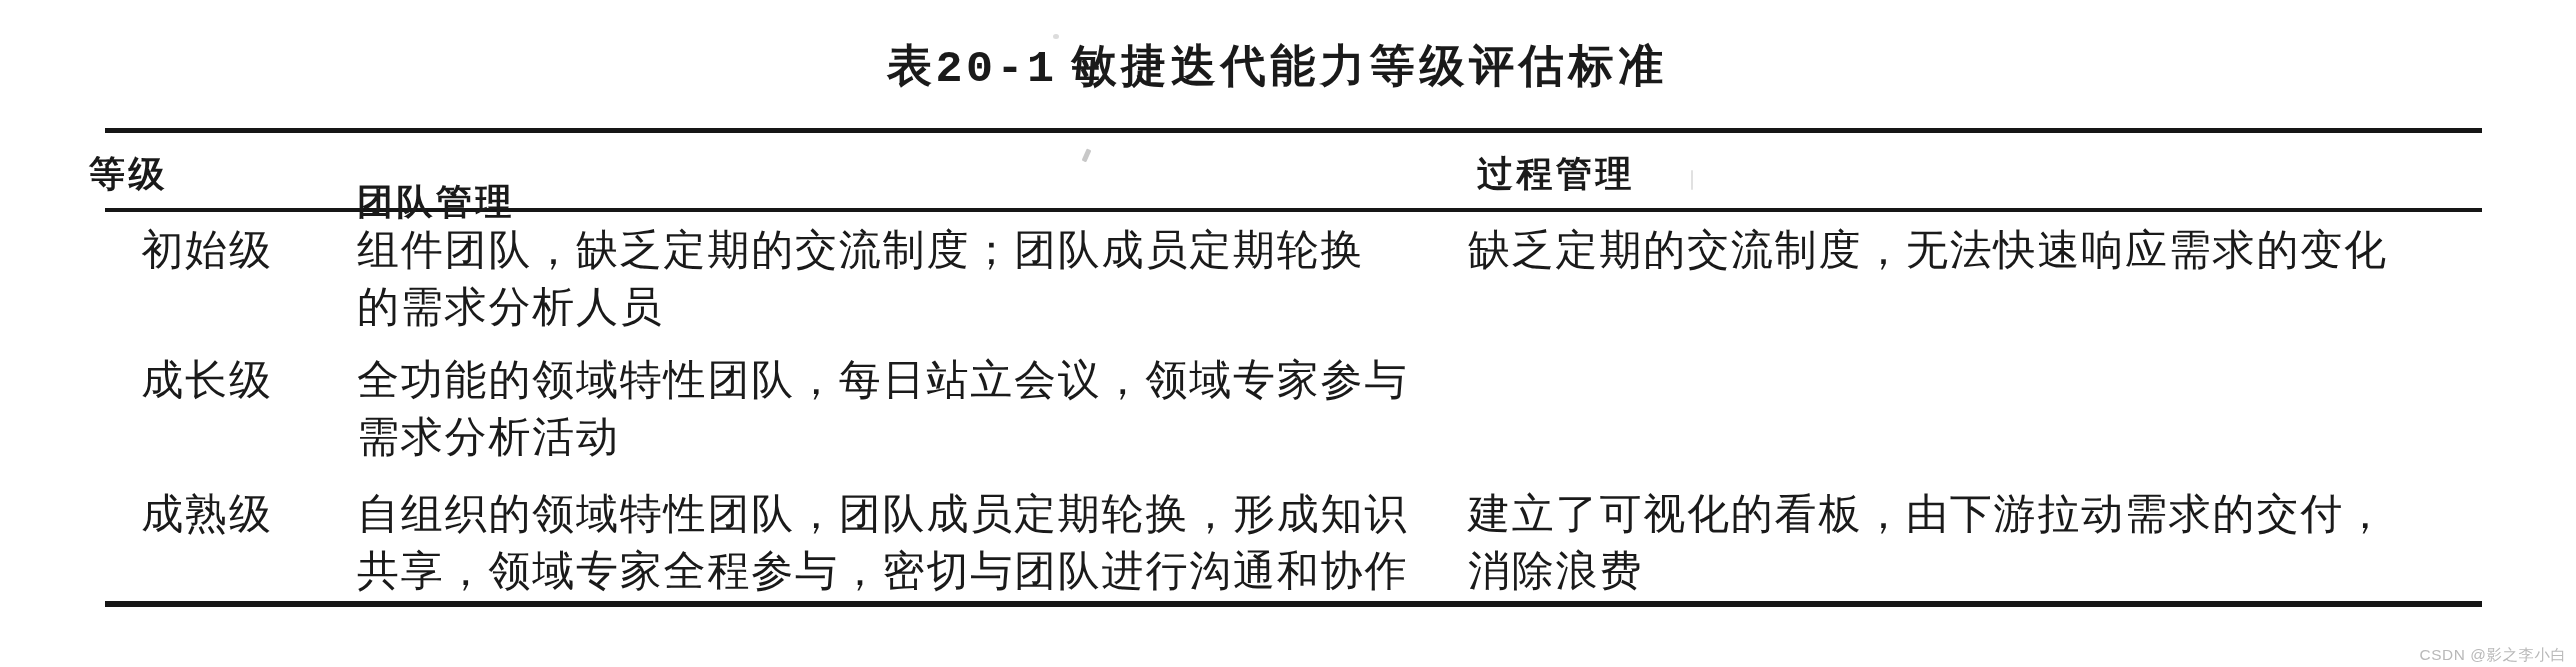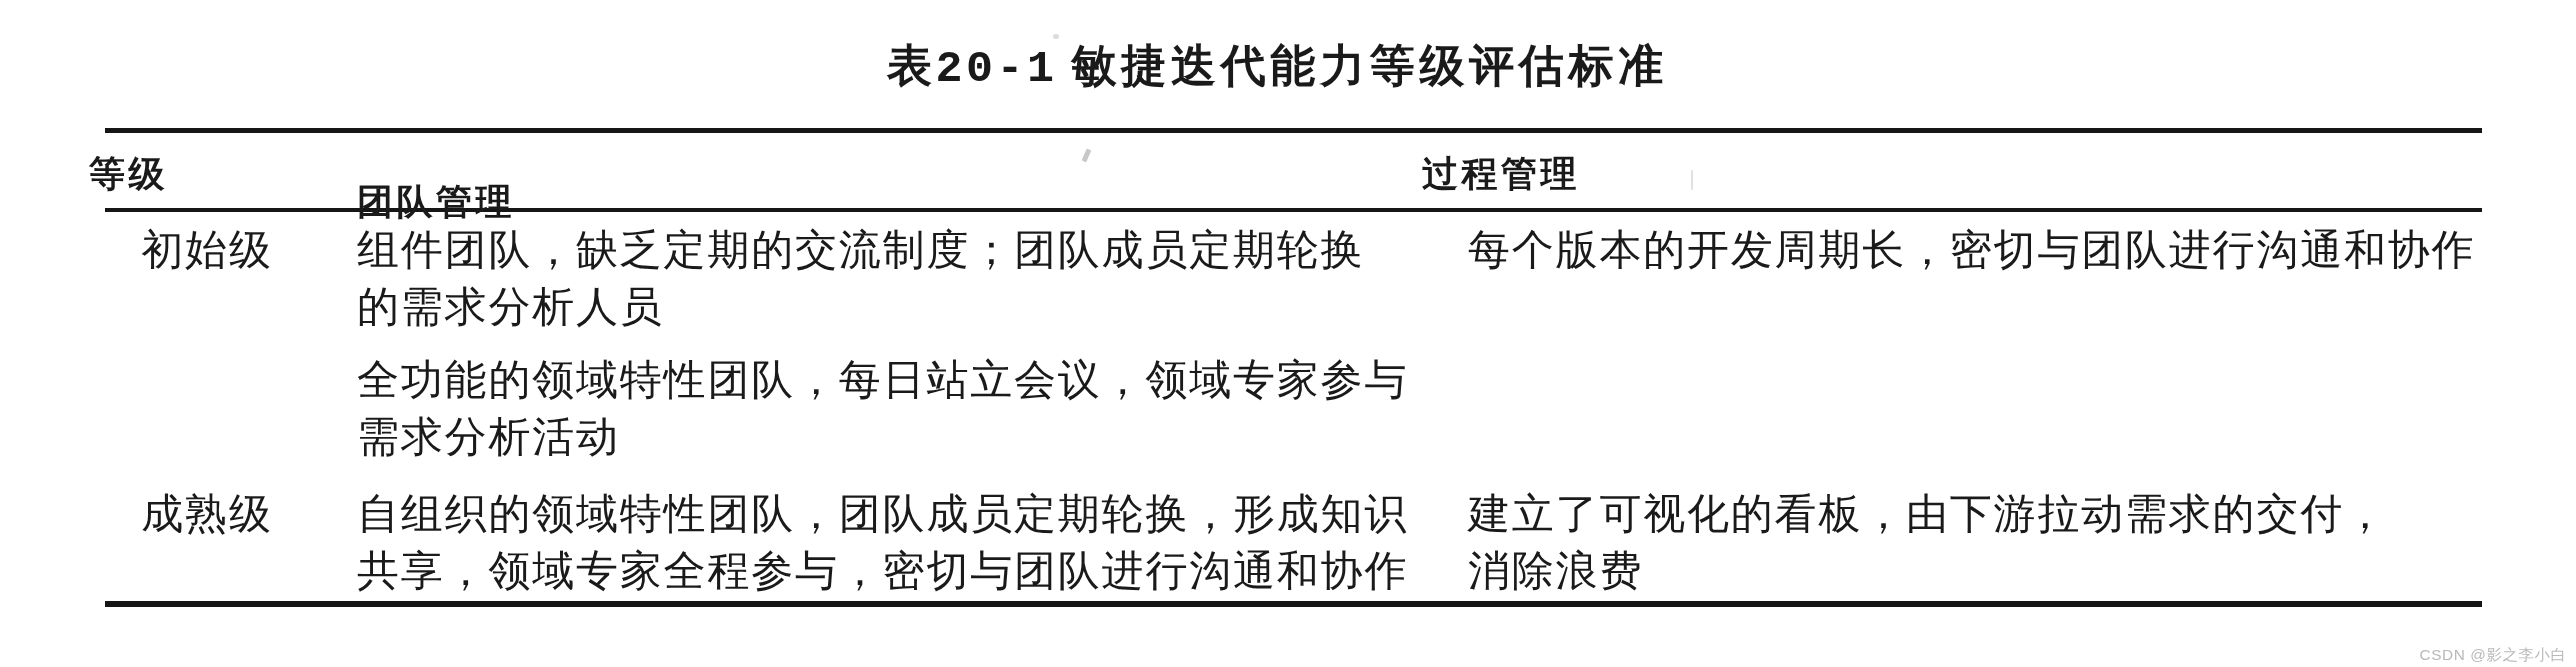--- a/index.html
+++ b/index.html
@@ -37,21 +37,21 @@
     line-height:57px;
     font-family:Liberation Serif, serif;
     font-weight:bold;
     font-size:36px;
     letter-spacing:3.5px;
     text-align:left;
     white-space:nowrap;
   }
   .th-level{left:89px;width:236px;}
   .th-team{left:357px;width:1058px;margin-top:28px;}
-  .th-process{left:1422px;width:928px;}
+  .th-process{left:1477px;width:928px;}
   
   .cell{
     position:absolute;
     font-size:42px;
     line-height:57px;
     letter-spacing:1.8px;
     white-space:pre-line;
     font-weight:400;
   }
   .col-level{left:89px;width:236px;text-align:center;white-space:nowrap;}
@@ -90,22 +90,23 @@
   <div class="rule rule-mid" style="background: rgb(22, 22, 22);"></div>
   <div class="rule rule-bottom" style="background: rgb(22, 22, 22);"></div>
 
   <div class="th th-level">等级</div>
   <div class="th th-team">团队管理</div>
   <div class="th th-process">过程管理</div>
 
   <div class="cell col-level r1">初始级</div>
   <div class="cell col-team r1">组件团队，缺乏定期的交流制度；团队成员定期轮换
 的需求分析人员</div>
-  <div class="cell col-process r1">每个版本的开发周期长，密切与团队进行沟通和协作</div>
+  <div class="cell col-process r1">缺乏定期的交流制度，无法快速响应需求的变化</div>
 
+  <div class="cell col-level r2">成长级</div>
   <div class="cell col-team r2">全功能的领域特性团队，每日站立会议，领域专家参与
 需求分析活动</div>
 
   <div class="cell col-level r3">成熟级</div>
   <div class="cell col-team r3">自组织的领域特性团队，团队成员定期轮换，形成知识
 共享，领域专家全程参与，密切与团队进行沟通和协作</div>
   <div class="cell col-process r3">建立了可视化的看板，由下游拉动需求的交付，
 消除浪费</div>
 
   <div class="speck speck-a"></div>

